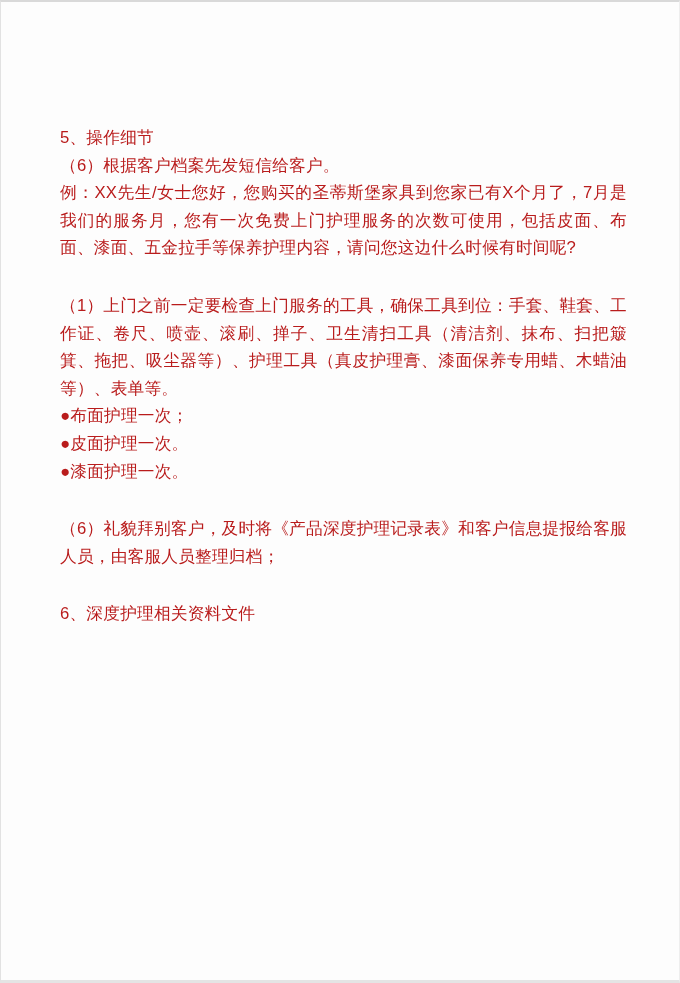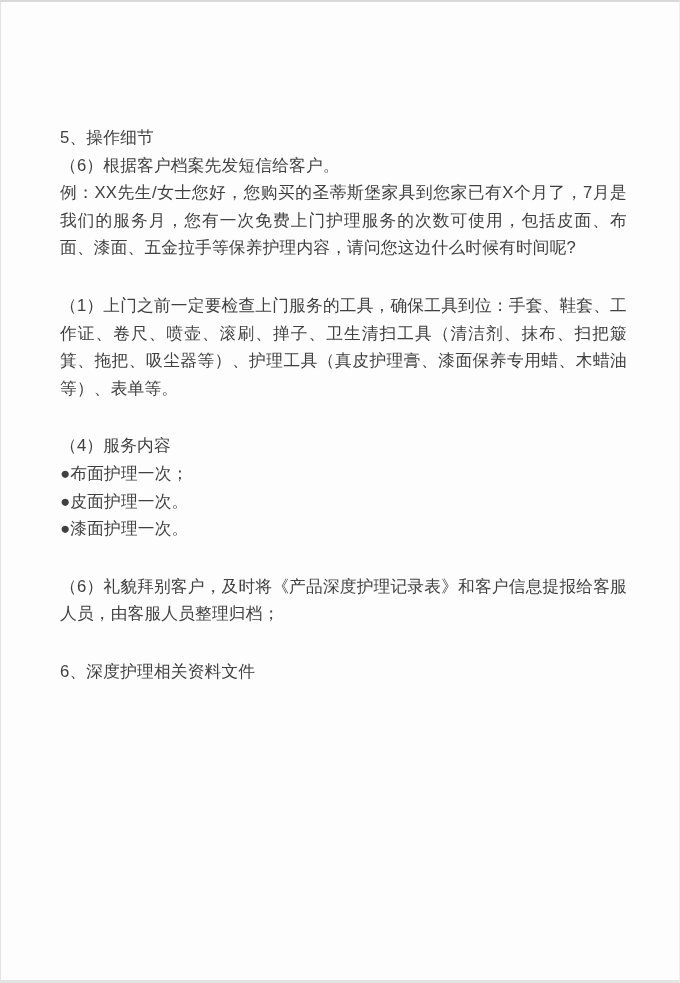--- a/index.html
+++ b/index.html
@@ -20,21 +20,21 @@
     border-bottom: 3px solid #e4e4e4;
     border-left: 1px solid #e2e2e2;
     border-right: 1px solid #eeeeee;
     overflow: hidden;
   }
   .content {
     position: absolute;
     left: 59px;
     top: 122px;
     width: 567px;
-    color: #404040;
+    color: #b91c1c;
     font-size: 16.7px;
     line-height: 27.6px;
     letter-spacing: 0.2px;
   }
   .content p {
     margin: 0;
     padding: 0;
   }
   .para {
     text-align: justify;
@@ -61,21 +61,20 @@
 
     <p class="line">5、操作细节</p>
 
     <p class="line">（6）根据客户档案先发短信给客户。</p>
 
     <p class="para">例：XX先生/女士您好，您购买的圣蒂斯堡家具到您家已有X个月了，7月是我们的服务月，您有一次免费上门护理服务的次数可使用，包括皮面、布面、漆面、五金拉手等保养护理内容，请问您这边什么时候有时间呢?</p>
 
     <p class="para gap">（1）上门之前一定要检查上门服务的工具，确保工具到位：手套、鞋套、工作证、卷尺、喷壶、滚刷、掸子、卫生清扫工具（清洁剂、抹布、扫把簸箕、拖把、吸尘器等）、护理工具（真皮护理膏、漆面保养专用蜡、木蜡油等）、表单等。</p>
 
 
-    <p class="line gap">（4）服务内容</p>
 
     <ul class="bullets">
       <li>●布面护理一次；</li>
       <li>●皮面护理一次。</li>
       <li>●漆面护理一次。</li>
     </ul>
 
 
     <p class="para gap">（6）礼貌拜别客户，及时将《产品深度护理记录表》和客户信息提报给客服人员，由客服人员整理归档；</p>
 

